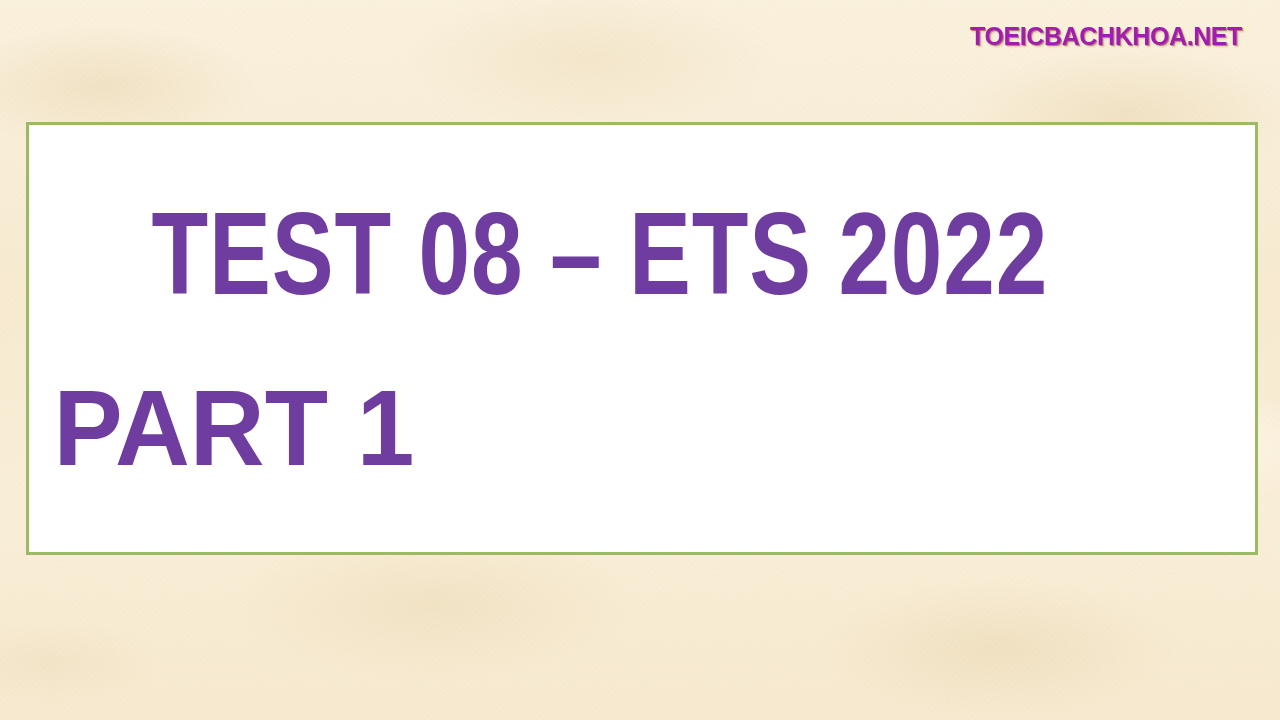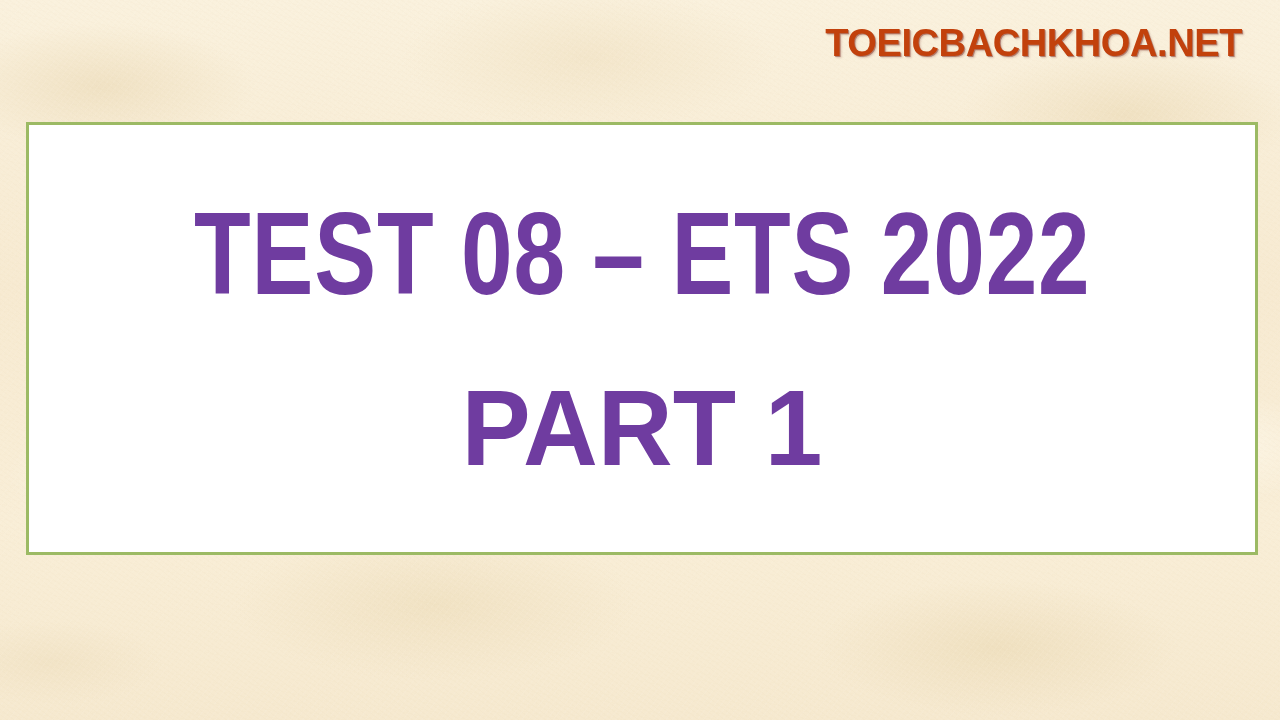--- a/index.html
+++ b/index.html
@@ -56,44 +56,43 @@
       repeating-linear-gradient(13deg,  rgba(206,184,142,0.07) 0px, rgba(206,184,142,0.07) 1px, rgba(255,255,255,0) 1px, rgba(255,255,255,0) 7px);
     pointer-events: none;
   }
 
   
   #watermark {
     position: absolute;
     top: 24px;
     right: 38px;
     font-family: "Liberation Sans", sans-serif;
-    font-size: 38px;
+    font-size: 25px;
     font-weight: bold;
     letter-spacing: -0.4px;
-    color: #c2410c;
+    color: #a21caf;
     text-shadow:
        1px 1px 0 rgba(120,40,30,0.45),
        2px 2px 2px rgba(120,40,30,0.20);
     white-space: nowrap;
     line-height: 1;
   }
 
   
   #title-card {
     position: absolute;
     left: 26px;
     top: 122px;
     width: 1232px;
     height: 433px;
     box-sizing: border-box;
     background: #ffffff;
     border: 3px solid #9cba64;
     display: flex;
     flex-direction: column;
-    align-items: center;
     justify-content: center;
   }
 
   #title-line-1 {
     color: #6f3ca0;
     font-family: "Liberation Sans Narrow", "Liberation Sans", sans-serif;
     font-weight: bold;
     font-size: 116px;
     line-height: 1;
     letter-spacing: 1px;

